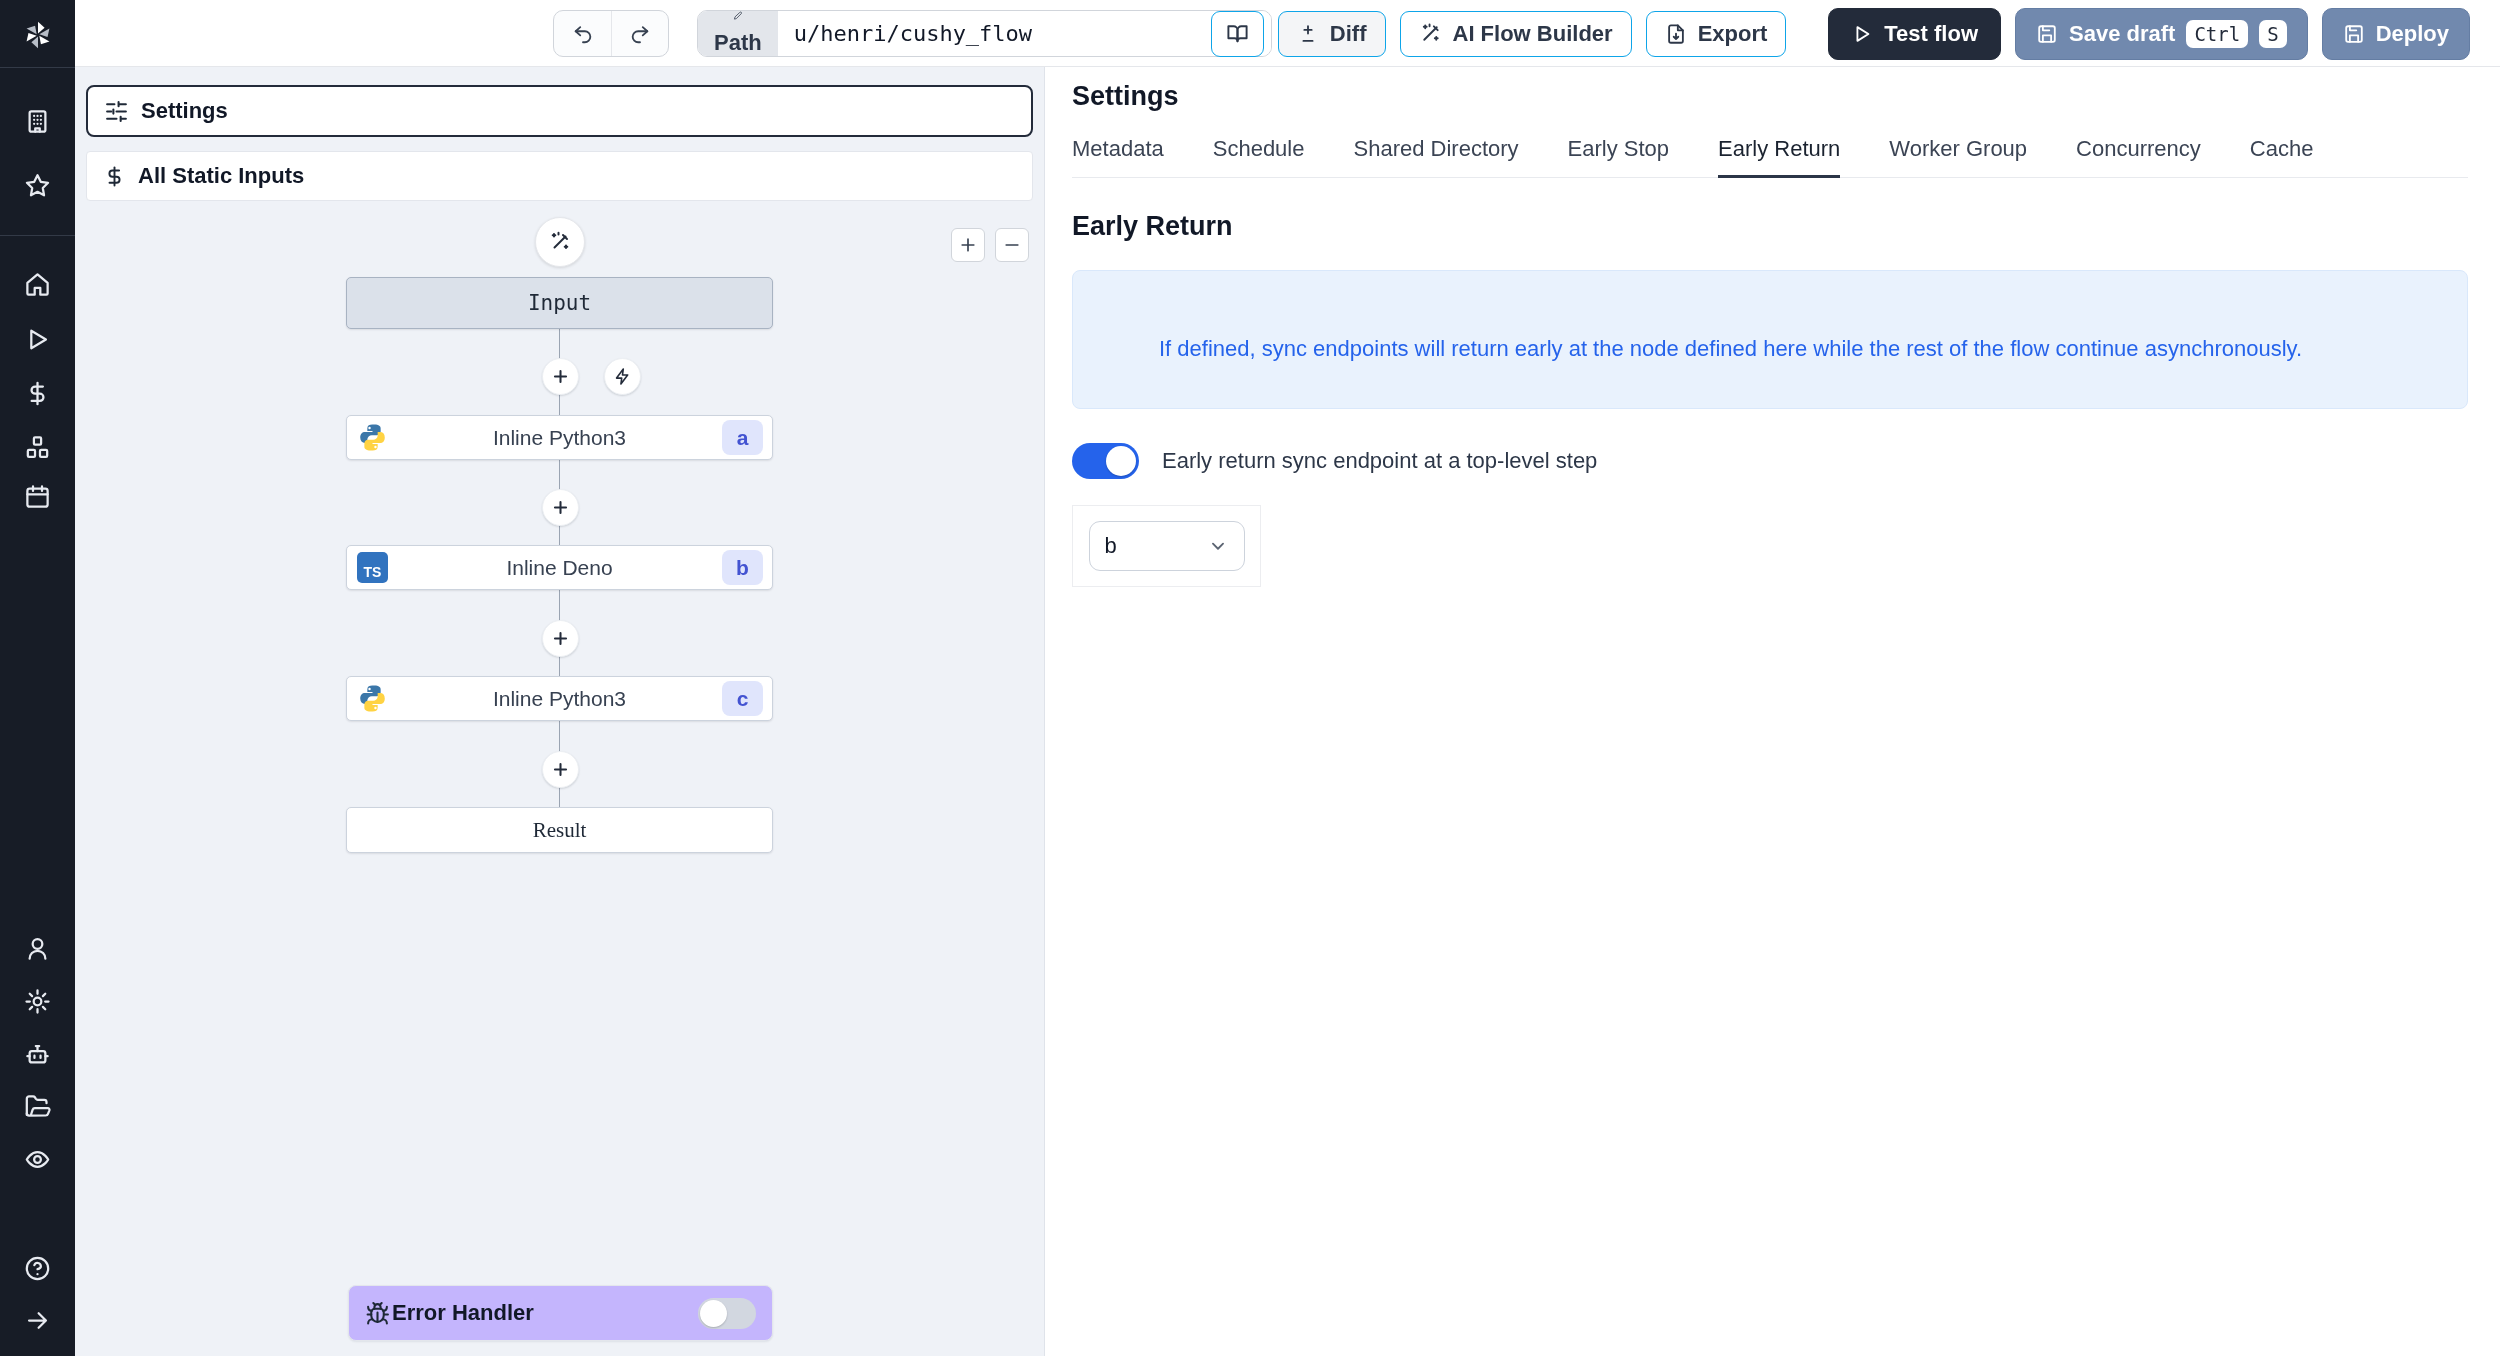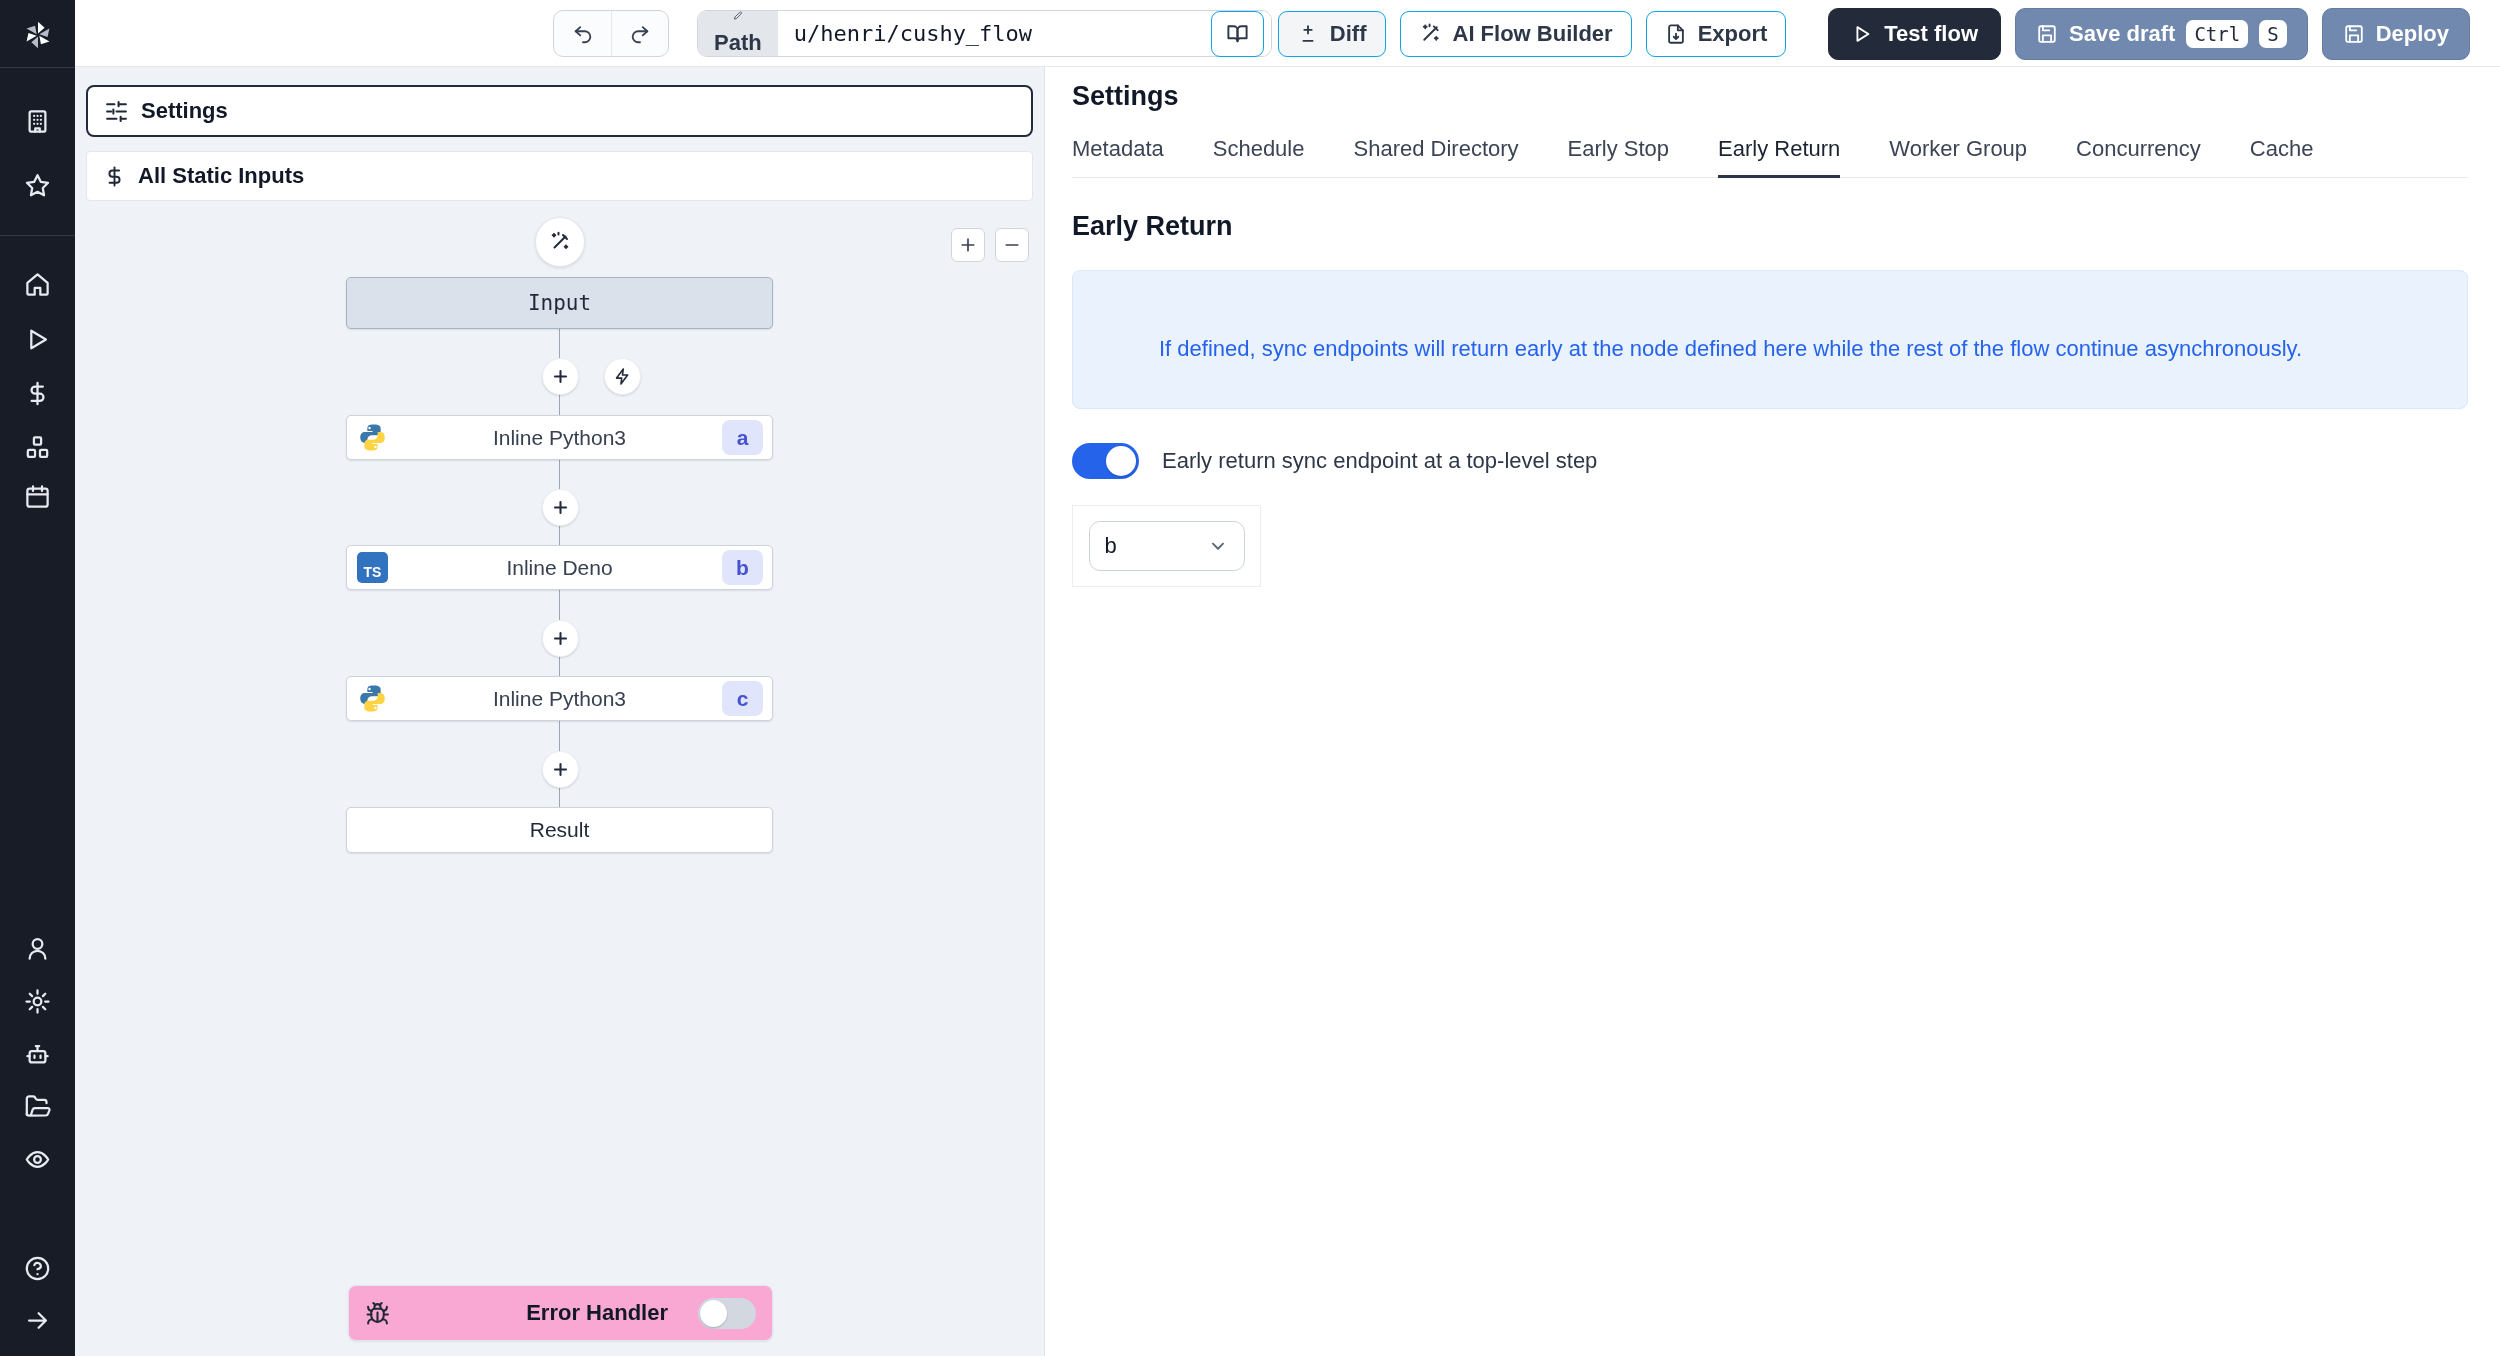--- a/index.html
+++ b/index.html
@@ -2,21 +2,21 @@
 <html style="--accent-blue: #2563eb; --primary-button: #7189ae; --dark-button: #232b3a; --badge-bg: #e0e5fc; --badge-text: #4353d1; --info-bg: #e9f2fd; --sidebar-bg: #171c26; --panel-bg: #eff2f7;"><head>
 <meta charset="utf-8">
 <style>
   * { margin:0; padding:0; box-sizing:border-box; }
   html,body { width:2500px; height:1356px; overflow:hidden; }
   body {
     font-family:"Liberation Sans", sans-serif;
     background:#fff; color:#1f2937; position:relative;
     font-size:22px;
   }
-  .mono { font-family:Liberation Sans, sans-serif; }
+  .mono { font-family:Liberation Serif, serif; }
 
   svg { display:block; }
   .ic { stroke:currentColor; fill:none; stroke-width:2; stroke-linecap:round; stroke-linejoin:round; }
 
   
   .sidebar {
     position:absolute; left:0; top:0; width:75px; height:1356px;
     background:var(--sidebar-bg,#171c26); z-index:30;
   }
   .sidebar .logo { position:absolute; left:20px; top:17px; width:36px; height:36px; }
@@ -135,23 +135,23 @@
     width:31px; height:31px; border-radius:5px; background:#3173bf; color:#fff;
     display:flex; align-items:flex-end; justify-content:center; font-weight:700;
     font-size:14px; padding-bottom:3px;
   }
   .connector {
     position:absolute; width:37px; height:37px; border-radius:50%; background:#fff;
     border:1px solid #eceff3; box-shadow:0 1px 2px rgba(16,24,40,.15);
     display:flex; align-items:center; justify-content:center; color:#232b3a; cursor:pointer;
   }
   .error-handler {
-    position:absolute; left:273px; top:1218px; width:425px; height:56px; background:#f9a8d4;
+    position:absolute; left:273px; top:1218px; width:425px; height:56px; background:#c4b5fd;
     border:1px solid #e3e6ec; border-radius:8px; box-shadow:0 1px 2px rgba(16,24,40,.08);
-    display:flex; align-items:center; gap:30px; padding:0 16px;text-align:right;
+    display:flex; align-items:center; gap:2px; padding:0 16px;
   }
   .error-handler .lbl { font-weight:700; color:#111827; font-size:22px; flex:1; }
 
   .toggle { border-radius:999px; position:relative; cursor:pointer; flex:none; }
   .toggle .knob { position:absolute; top:2px; border-radius:50%; background:#fff; box-shadow:0 1px 2px rgba(0,0,0,.2); }
   .toggle.off { width:58px; height:31px; background:#d2d7e0; }
   .toggle.off .knob { left:2px; width:27px; height:27px; }
   .toggle.on { width:67px; height:36px; background:var(--accent-blue,#2563eb); }
   .toggle.on .knob { right:3px; top:3px; width:30px; height:30px; }
 

